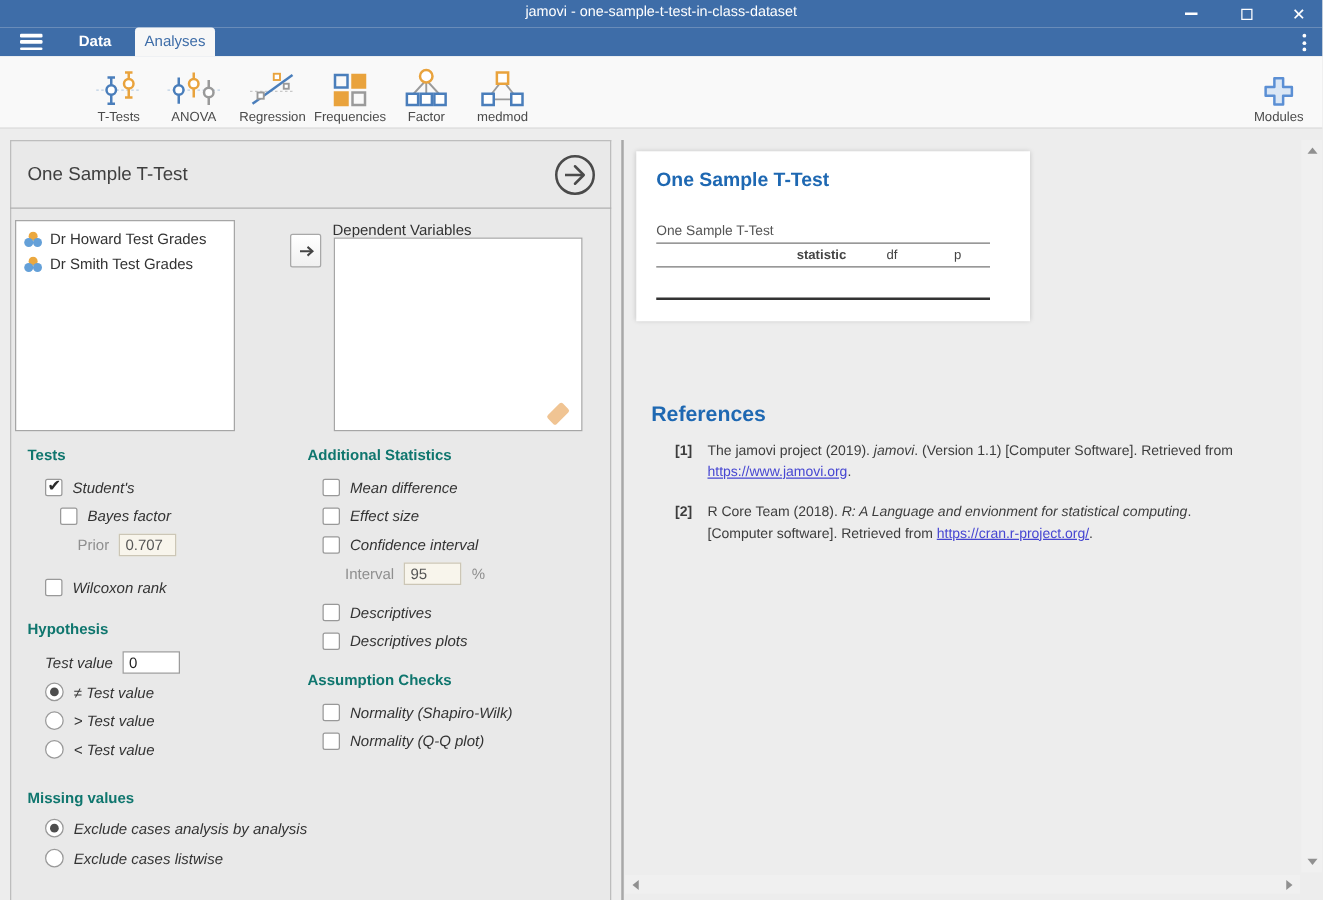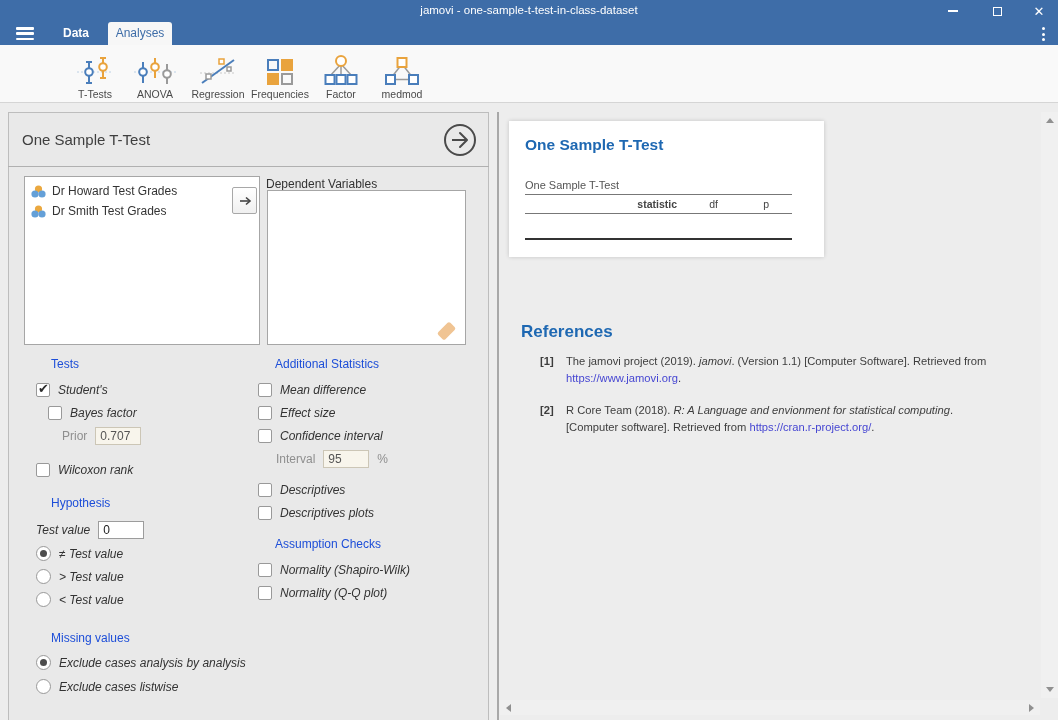--- a/index.html
+++ b/index.html
@@ -32,28 +32,28 @@
   .rlabel { font-size:10.5px; color:#4a4a4a; white-space:nowrap; }
   
   .mainbg { position:absolute; left:0; top:103px; width:1058px; height:617px; background:#ededed; }
   .divider { position:absolute; left:497px; top:112px; width:2px; height:608px; background:#a8a8a8; }
   
   .opanel { position:absolute; left:8px; top:112px; width:481px; height:608px; background:#e9e9e9; border:1px solid #bdbdbd; border-bottom:none; }
   .ophead { position:absolute; left:8px; top:112px; width:481px; height:55px; border-bottom:1px solid #b0b0b0; }
   .optitle { position:absolute; left:22px; top:131px; font-size:15px; color:#3f3f3f; }
   .collapse-btn { position:absolute; left:443px; top:123px; width:34px; height:34px; cursor:pointer; }
   .listbox { position:absolute; background:#fff; border:1px solid #a6a6a6; }
-  .varbox { left:24px; top:176px; width:236px; height:169px;padding-left:28px; }
+  .varbox { left:12px; top:176px; width:176px; height:169px;padding-left:28px; }
   .depbox { left:267px; top:190px; width:199px; height:155px; }
   .varitem { position:absolute; left:6px; height:20px; display:flex; align-items:center; gap:6px; width:195px; cursor:pointer; }
   .varitem .vname { font-size:12px; color:#333; white-space:nowrap; }
   .movebtn { position:absolute; left:232px; top:187px; width:25px; height:27px; background:linear-gradient(#fff,#f0f0f0); border:1px solid #a8a8a8; border-radius:2px; display:flex; align-items:center; justify-content:center; cursor:pointer; }
   .deplabel { position:absolute; left:266px; top:177px; font-size:12px; color:#333; }
   .rulericon { position:absolute; right:10px; bottom:8px; width:17px; height:10px; background:#f0c493; border-radius:2px; transform:rotate(-45deg); }
-  .sechead { position:absolute; font-size:12px; font-weight:normal; color:#1d4ed8; white-space:nowrap;margin-left:29px; }
+  .sechead { position:absolute; font-size:12px; font-weight:bold; color:#0f766e; white-space:nowrap; }
   .cbrow { position:absolute; display:flex; align-items:center; gap:8px; height:17px; cursor:pointer; white-space:nowrap; }
   .cb { width:14px; height:14px; background:#fff; border:1px solid #999; border-radius:2px; position:relative; flex:none; }
   .cb.checked::after { content:"\2714"; position:absolute; left:1px; top:-3px; font-size:13px; color:#2b2b2b; }
   .rb { width:15px; height:15px; background:#fff; border:1px solid #999; border-radius:50%; position:relative; flex:none; }
   .rb.selected::after { content:""; position:absolute; left:3px; top:3px; width:7px; height:7px; border-radius:50%; background:#4d4d4d; }
   .cbl { font-size:12px; color:#333;font-style:italic; }
   .graylbl { font-size:12px; color:#8f8f8f; }
   input.tfield { width:46px; height:18px; border:1px solid #9c9c9c; background:#fff; font-family:"Liberation Sans",sans-serif; font-size:12px; color:#222; padding:0 4px; }
   input.tfield.disabled { background:#f8f5ec; border:1px solid #ccc6b6; color:#555; }
   
@@ -63,21 +63,21 @@
   .tline { position:absolute; left:16px; width:267px; height:0; border-top:1px solid #777; }
   .tline.l1 { top:73px; } .tline.l2 { top:92px; }
   .tline.thick { top:117px; border-top:2px solid #333; }
   .thead { position:absolute; left:16px; top:77px; width:267px; height:14px; font-size:10.5px; color:#444; }
   .thead span { position:absolute; top:0; }
   .col-stat { right:115px;font-weight:bold; } .col-df { right:74px; } .col-p { right:23px; }
   .refheading { position:absolute; left:521px; top:322px; font-size:17px; font-weight:bold; color:#1e68b2; }
   .ref { position:absolute; left:540px; width:455px; padding-left:26px; font-size:11.2px; color:#3d3d3d; line-height:16.5px; }
   .ref .refnum { position:absolute; left:0; top:0; font-weight:bold; color:#3d3d3d; }
   .ref .it { font-style:italic; }
-  .ref .link { color:#4646d2; cursor:pointer; }
+  .ref .link { color:#4646d2; text-decoration:underline; cursor:pointer; }
   .ref1 { top:353px; } .ref2 { top:402px; }
   
   .vscroll { position:absolute; left:1041px; top:112px; width:17px; height:586px; background:#f0f0f0; }
   .hscroll { position:absolute; left:500px; top:700px; width:540px; height:15px; background:#f0f0f0; }
   .sb-arrow { position:absolute; width:0; height:0; }
   .sb-up { left:5px; top:6px; border-left:4px solid transparent; border-right:4px solid transparent; border-bottom:5px solid #909090; }
   .sb-down { left:5px; bottom:6px; border-left:4px solid transparent; border-right:4px solid transparent; border-top:5px solid #909090; }
   .sb-left { left:6px; top:4px; border-top:4px solid transparent; border-bottom:4px solid transparent; border-right:5px solid #909090; }
   .sb-right { right:6px; top:4px; border-top:4px solid transparent; border-bottom:4px solid transparent; border-left:5px solid #909090; }
 </style>
@@ -174,20 +174,26 @@
     <svg width="36" height="30" viewBox="0 0 36 30">
       <line x1="18" y1="8" x2="7" y2="22" stroke="#9a9a9a" stroke-width="1.5"></line>
       <line x1="18" y1="8" x2="29" y2="22" stroke="#9a9a9a" stroke-width="1.5"></line>
       <line x1="8" y1="23.5" x2="28" y2="23.5" stroke="#9a9a9a" stroke-width="1.5"></line>
       <rect x="13.5" y="2" width="9" height="9" fill="#fff" stroke="#e9a33d" stroke-width="2"></rect>
       <rect x="2" y="19" width="9" height="9" fill="#fff" stroke="#4a7ebb" stroke-width="2"></rect>
       <rect x="25" y="19" width="9" height="9" fill="#fff" stroke="#4a7ebb" stroke-width="2"></rect>
     </svg>
     <div class="rlabel">medmod</div>
   </div>
+  <div class="ritem" style="left:990px">
+    <svg width="26" height="26" viewBox="0 0 26 26">
+      <path d="M9.5 2.5 h7 v7 h7 v7 h-7 v7 h-7 v-7 h-7 v-7 h7 z" fill="#dbe7f5" stroke="#5b8fd4" stroke-width="2" stroke-linejoin="round"></path>
+    </svg>
+    <div class="rlabel">Modules</div>
+  </div>
 </div>
 
 <div class="mainbg"></div>
 
 <div class="opanel"></div>
 <div class="ophead"></div>
 <div class="optitle">One Sample T-Test</div>
 <div class="collapse-btn">
   <svg width="34" height="34" viewBox="0 0 34 34">
     <circle cx="17" cy="17" r="15" fill="none" stroke="#4a4a4a" stroke-width="2"></circle>

